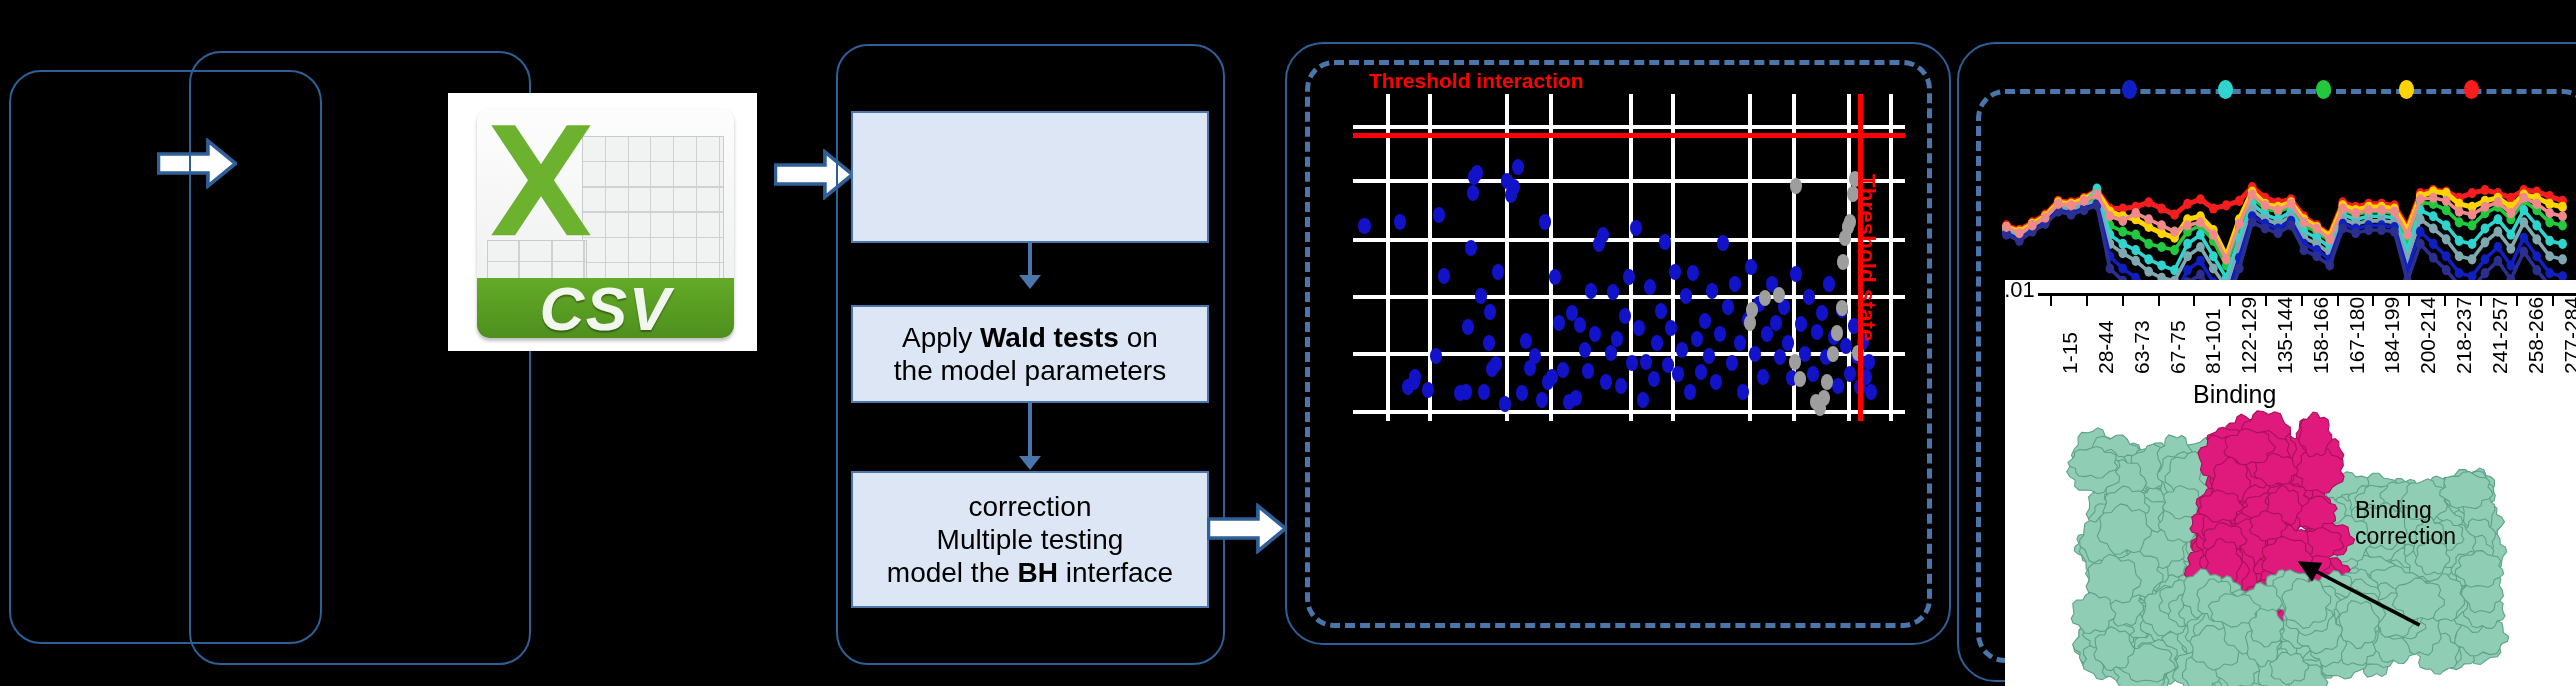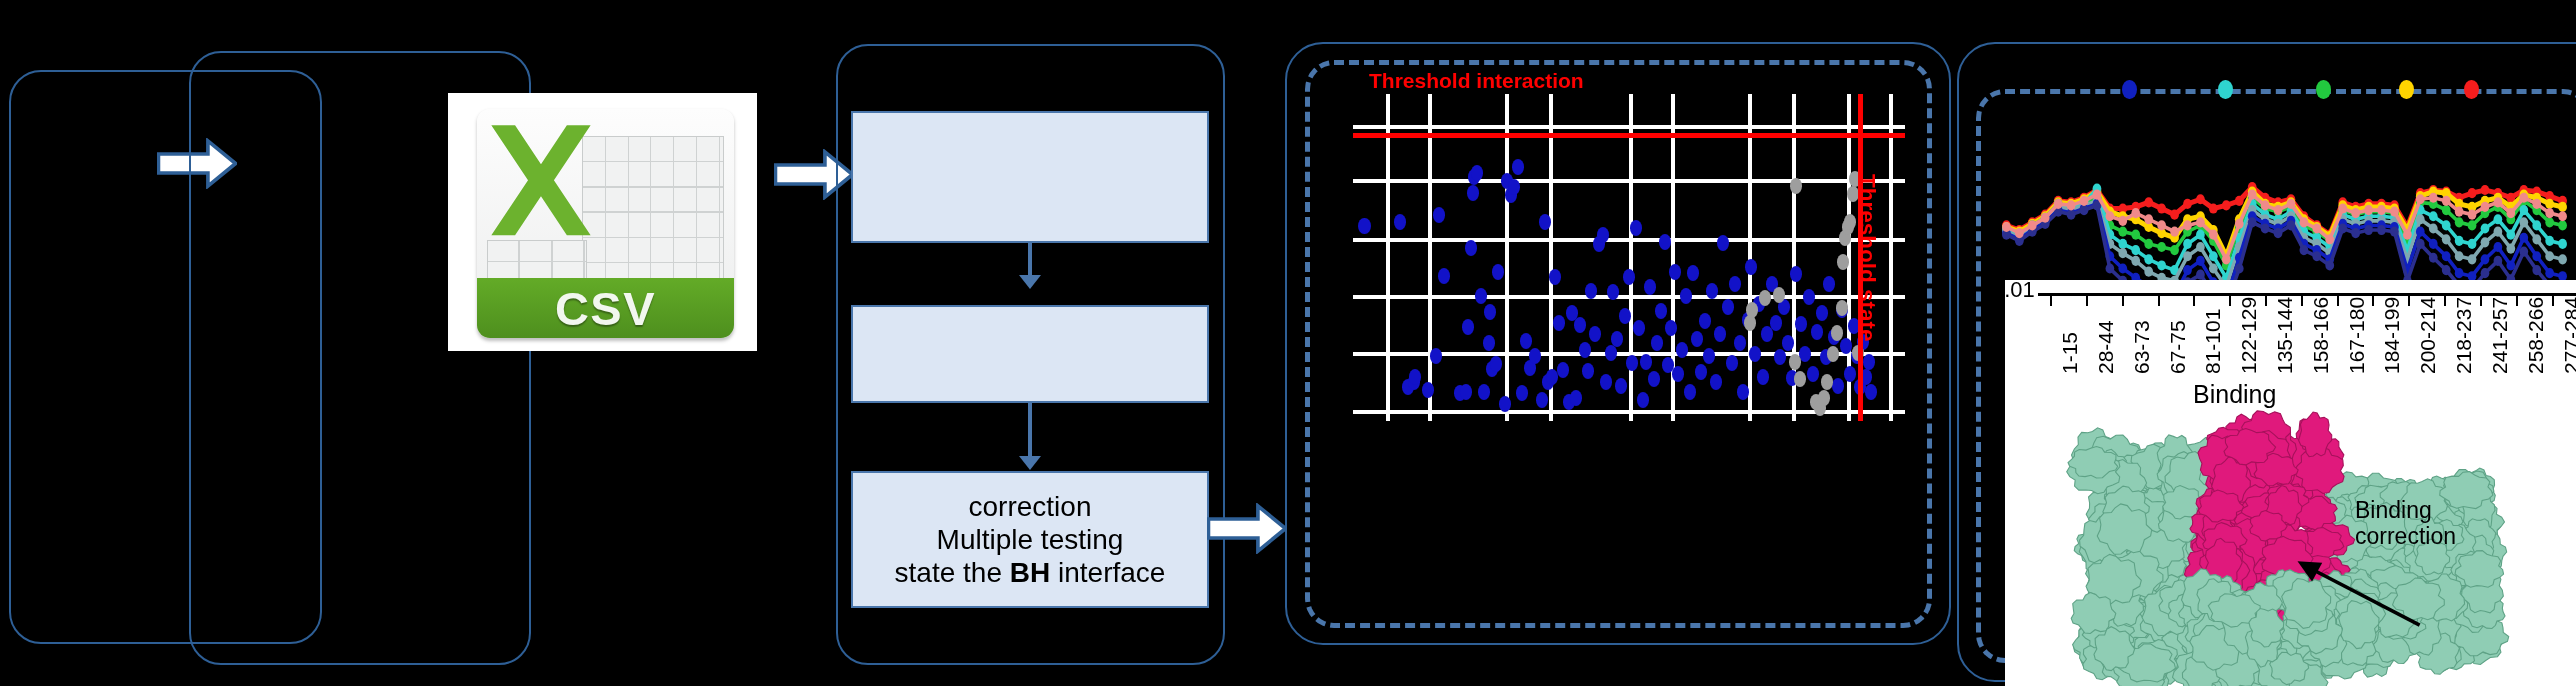--- a/index.html
+++ b/index.html
@@ -83,22 +83,22 @@
                  repeating-linear-gradient(to bottom,transparent 0 46%,#cfd2d2 46% 50%),
                  #f1f2f2;border:0.7px solid #c9cccc;"></div>
 
     <svg style="position:absolute;left:4%;top:6%;width:42%;height:50%;" viewBox="0 0 100 100" preserveAspectRatio="none">
       <polygon points="4,2 26,2 50,36 74,2 96,2 62,50 96,98 74,98 50,64 26,98 4,98 38,50" fill="#6cb22e"></polygon>
     </svg>
 
     <div style="position:absolute;left:0;right:0;bottom:0;height:26%;
                 background:linear-gradient(#63ab27,#4e8f1e);
                 display:flex;align-items:center;justify-content:center;">
-      <span style="color:#f2f7ee;font-size:47px;font-weight:bold;letter-spacing:1.5px;
-                   text-shadow:0 1.5px 1.5px rgba(0,0,0,.35);">CSV</span>
+      <span style="color:#f2f7ee;font-size:62px;font-weight:bold;letter-spacing:1.5px;
+                   text-shadow:0 1.5px 1.5px rgba(0,0,0,.35);font-style:italic;">CSV</span>
     </div>
   </div>
 </div>
 
 <div class="arrow" style="left:774px;top:149px;width:80px;height:51px;">
   <svg width="80" height="51" viewBox="0 0 110 70">
     <polygon points="2,22 70,22 70,4 108,35 70,66 70,48 2,48" fill="#ffffff" stroke="#2e5f96" stroke-width="5"></polygon>
   </svg>
 </div>
 
@@ -107,31 +107,33 @@
 <div class="pbox" style="left:851px;top:111px;width:358px;height:132px;">
   <div class="t">
   </div>
 </div>
 
 <div class="vconn" style="left:1028px;top:243px;height:33px;"></div>
 <div class="vhead" style="left:1019px;top:275px;"></div>
 
 <div class="pbox" style="left:851px;top:305px;width:358px;height:98px;">
   <div class="t">
+    <div><span>Apply </span><b>Wald tests</b><span> on</span></div>
+    <div><span>the model parameters</span></div>
   </div>
 </div>
 
 <div class="vconn" style="left:1028px;top:403px;height:55px;"></div>
 <div class="vhead" style="left:1019px;top:456px;"></div>
 
 <div class="pbox" style="left:851px;top:471px;width:358px;height:137px;">
   <div class="t">
     <div><span>correction</span></div>
     <div><span>Multiple testing</span></div>
-    <div><span>state the </span><b>BH</b><span> interface</span></div>
+    <div><span>model the </span><b>BH</b><span> interface</span></div>
   </div>
 </div>
 
 <div class="arrow" style="left:1207px;top:503px;width:80px;height:51px;">
   <svg width="80" height="51" viewBox="0 0 110 70">
     <polygon points="2,22 70,22 70,4 108,35 70,66 70,48 2,48" fill="#ffffff" stroke="#2e5f96" stroke-width="5"></polygon>
   </svg>
 </div>
 
 <div class="panel dashed-outer" style="left:1285px;top:42px;width:666px;height:603px;"></div>

